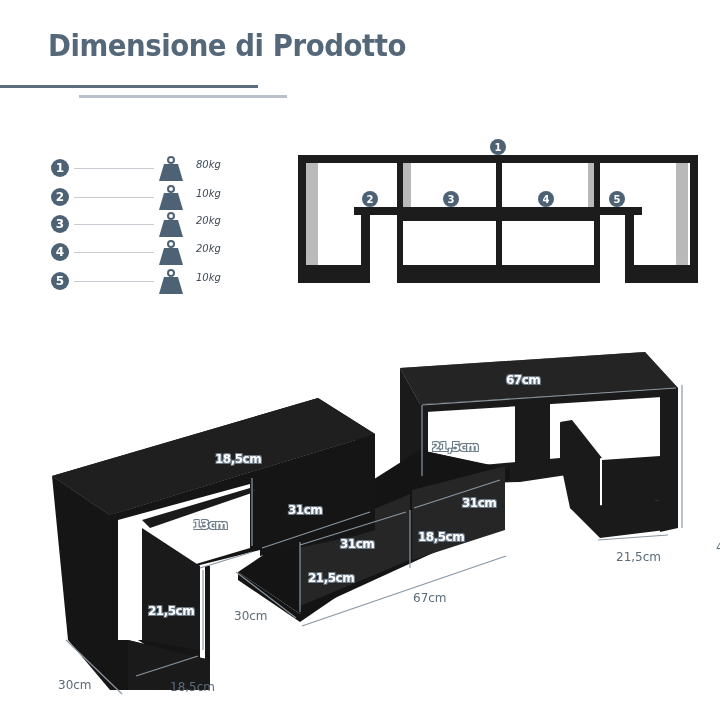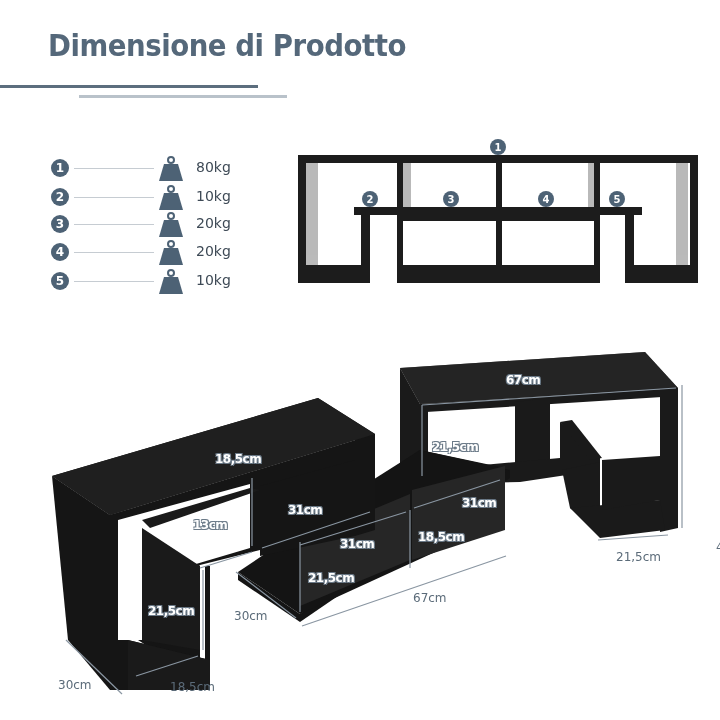--- a/index.html
+++ b/index.html
@@ -18,21 +18,21 @@
   .legend { position: absolute; left: 48px; top: 156px; width: 240px; }
   .legend-row { position: absolute; left: 0; height: 24px; width: 240px; }
   .badge {
     position: absolute; left: 3px; top: 3px; width: 18px; height: 18px; border-radius: 50%;
     background: #4d6275; color: #fff; font-size: 12px; font-weight: bold;
     display: flex; align-items: center; justify-content: center;
     font-family: "DejaVu Sans", sans-serif;
   }
   .leader { position: absolute; left: 26px; top: 12px; width: 80px; height: 1px; background: #c6ccd2; }
   .weight-icon { position: absolute; left: 110px; top: 0px; width: 26px; height: 26px; }
-  .weight-label { position: absolute; left: 148px; top: 3px; font-size: 14px; color: #3e4a56; font-family: "DejaVu Sans", sans-serif; }
+  .weight-label { position: absolute; left: 148px; top: 3px; font-size: 10px; color: #3e4a56; font-family: "DejaVu Sans", sans-serif; font-style: italic; }
   .dim {
     position: absolute; font-family: "DejaVu Sans", sans-serif; font-size: 12px; font-weight: bold;
     color: #ffffff;
     text-shadow: -1px -1px 0 #6b7a88, 1px -1px 0 #6b7a88, -1px 1px 0 #6b7a88, 1px 1px 0 #6b7a88;
     letter-spacing: -0.5px; white-space: nowrap;
   }
   .dim-out {
     position: absolute; font-family: "DejaVu Sans", sans-serif; font-size: 12px; color: #5b6b79; white-space: nowrap;
   }
   .num-badge {

